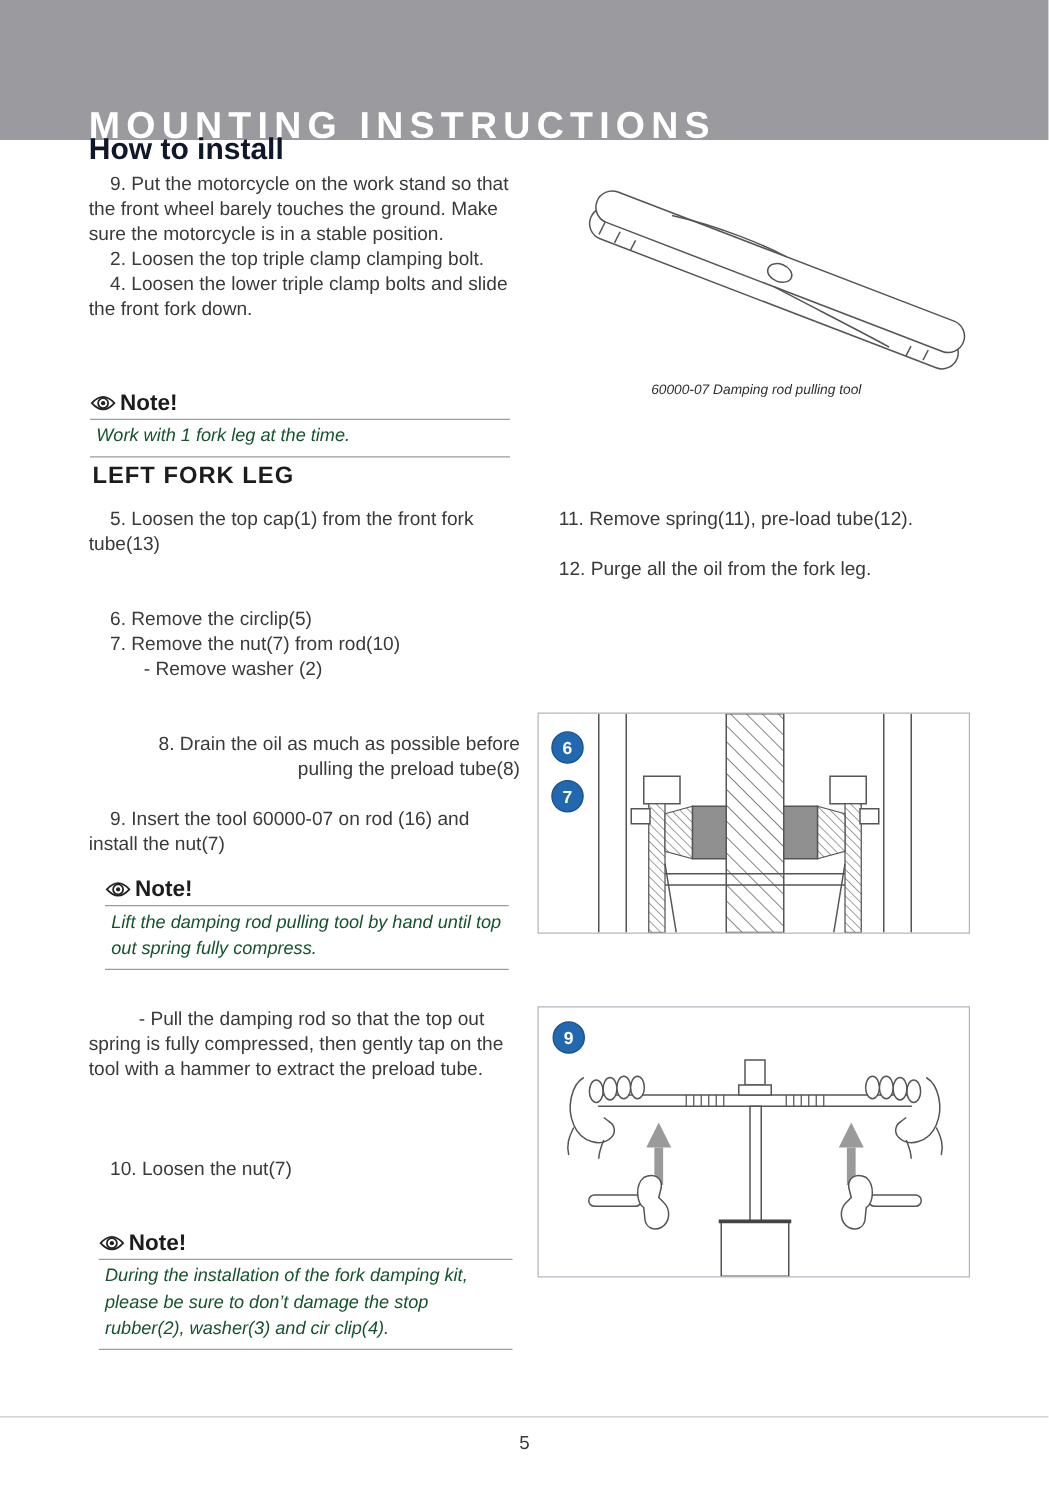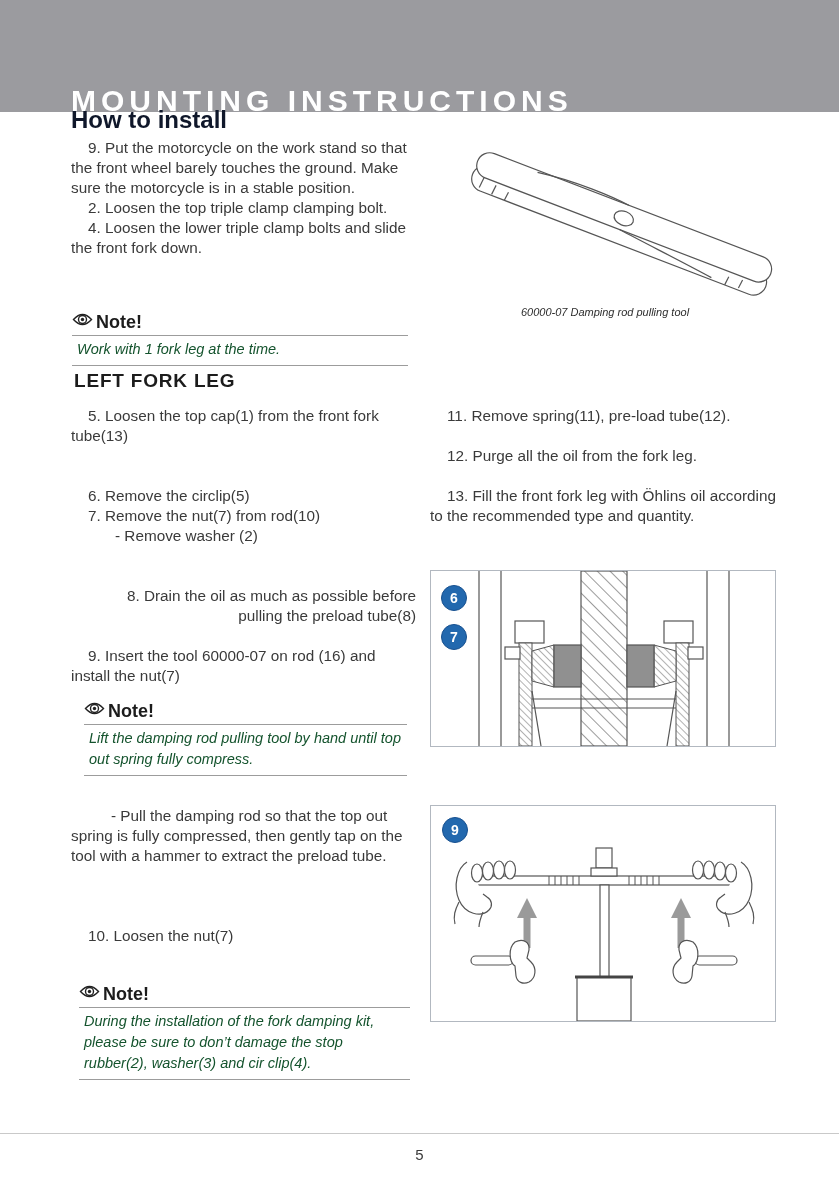--- a/index.html
+++ b/index.html
@@ -50,21 +50,21 @@
   .s11     { left:430px; top:406px; width:350px; }
   .s12     { left:430px; top:446px; width:350px; }
   .s13     { left:430px; top:486px; width:350px; }
 
   
   .note { position:absolute; }
   .note-1 { left:72px; top:312px; width:336px; }
   .note-2 { left:84px; top:701px; width:323px; }
   .note-3 { left:79px; top:984px; width:331px; }
   .note-head {
-    display:flex; gap:1px;
+    display:flex; align-items:center; gap:1px;
     font-size:18px; font-weight:700; color:#1c1c1c;
     border-bottom:1px solid #9c9c9c; padding-bottom:2px;
   }
   .note-head .eye { display:inline-flex; margin-right:2px; }
   .note-body {
     font-style:italic; font-size:14.5px; line-height:21px; color:#14532d;
     padding:3px 2px 5px 5px;
     border-bottom:1px solid #9c9c9c;
   }
 
@@ -202,23 +202,20 @@
     </div>
     <div class="note-body">During the installation of the fork damping kit, please be sure to don’t damage the stop rubber(2), washer(3) and cir clip(4).</div>
   </section>
 
   <div class="abs s11 body-text">
       <p class="indent">11. Remove spring(11), pre-load tube(12).</p>
     </div>
   <div class="abs s12 body-text">
       <p class="indent">12. Purge all the oil from the fork leg.</p>
     </div>
-  <div class="abs s13 body-text">
-      <p class="indent">13. Fill the front fork leg with Öhlins oil according to the recommended type and quantity.</p>
-    </div>
 
   <div class="fig-box fig-cross">
     <svg width="344" height="175" viewBox="0 0 344 175">
       <defs>
         <pattern id="hatchWide" width="9" height="9" patternUnits="userSpaceOnUse" patternTransform="rotate(-45)">
           <rect width="9" height="9" fill="#ffffff"></rect>
           <line x1="0" y1="0" x2="0" y2="9" stroke="#666" stroke-width="1.3"></line>
         </pattern>
         <pattern id="hatchTight" width="5" height="5" patternUnits="userSpaceOnUse" patternTransform="rotate(-45)">
           <rect width="5" height="5" fill="#ffffff"></rect>

